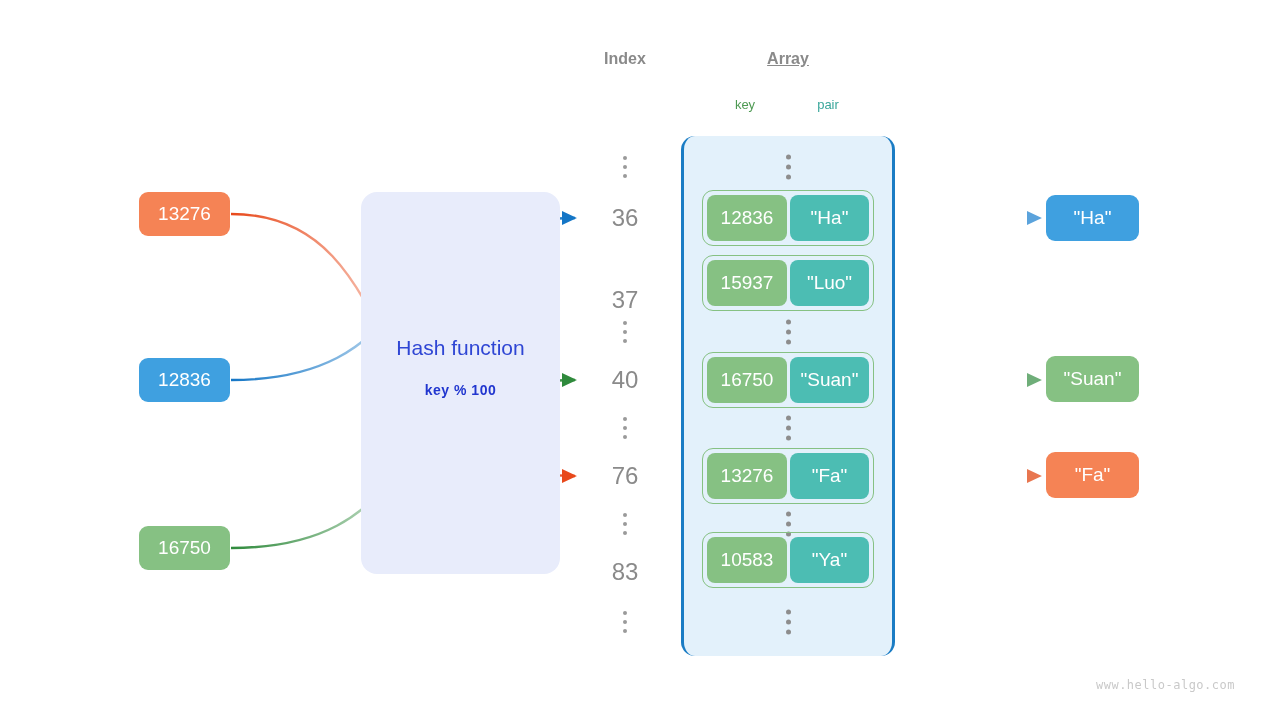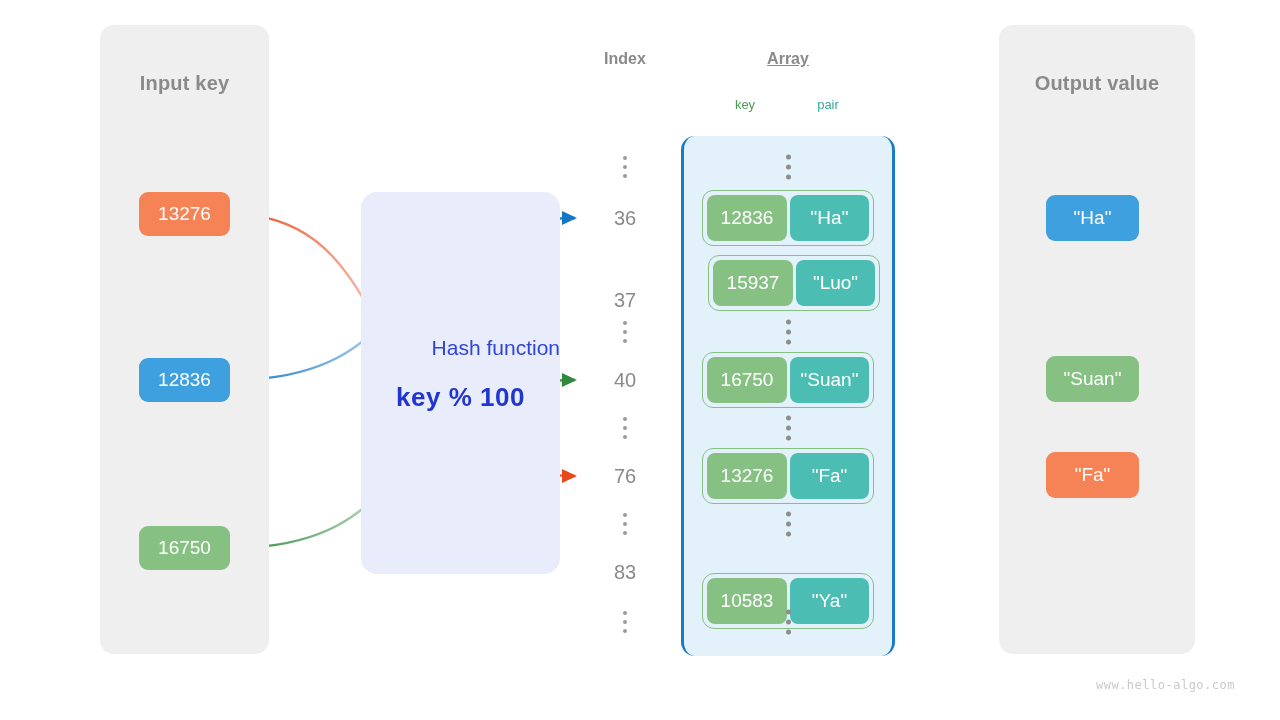--- a/index.html
+++ b/index.html
@@ -52,25 +52,25 @@
   #out-1{left:1046px;top:356px;width:93px;height:46px;}
   #out-2{left:1046px;top:452px;width:93px;height:46px;}
 
   
   #hashbox{
     position:absolute;left:361px;top:192px;width:199px;height:382px;
     background:#e8ecfb;border-radius:16px;
   }
   #hash-label{
     position:absolute;left:0;right:0;top:144px;
-    text-align:right;font-size:21px;color:#2f46d4;
+    text-align:center;font-size:21px;color:#2f46d4;
   }
   #hash-expr{
     position:absolute;left:0;right:0;top:190px;
-    text-align:center;font-size:26px;font-weight:bold;color:#2136cf;
+    text-align:center;font-size:14px;font-weight:bold;color:#2136cf;
     letter-spacing:.5px;
   }
 
   
   .colhead{
     position:absolute;text-align:center;
     font-size:16px;font-weight:bold;color:#8a8a8a;
   }
   #head-index{left:565px;top:50px;width:120px;}
   #head-array{left:728px;top:50px;width:120px;text-decoration:underline;}
@@ -84,21 +84,21 @@
     background:#e3f1fb;
     border-left:3px solid #1a7cc4;
     border-right:3px solid #1a7cc4;
     border-radius:14px;
     box-sizing:border-box;
   }
 
   
   .idx{
     position:absolute;width:70px;text-align:center;
-    font-size:20px;color:#8a8a8a;
+    font-size:24px;color:#8a8a8a;
     transform:translateY(-50%);
     left:590px;
   }
   .vdots{
     position:absolute;width:70px;left:590px;
     transform:translateY(-50%);
     display:flex;flex-direction:column;align-items:center;gap:5px;
   }
   .vdots i{display:block;width:4px;height:4px;border-radius:50%;background:#9a9a9a;}
 
@@ -218,23 +218,20 @@
 
     <path d="M231,214 C330,214 360,290 400,370 C440,450 500,476 575,476" fill="none" stroke="url(#gOrange)" stroke-width="2.4" marker-end="url(#arrOrange)"></path>
     <path d="M231,380 C320,380 368,348 400,300 C434,250 488,218 575,218" fill="none" stroke="url(#gBlue)" stroke-width="2.4" marker-end="url(#arrBlue)"></path>
     <path d="M231,548 C320,548 368,516 400,466 C434,414 488,380 575,380" fill="none" stroke="url(#gGreen)" stroke-width="2.4" marker-end="url(#arrGreen)"></path>
 
     <path d="M651,218 L1040,218" fill="none" stroke="url(#gLinkBlue)" stroke-width="2.4" marker-end="url(#arrBlueL)"></path>
     <path d="M651,380 L1040,380" fill="none" stroke="url(#gLinkGreen)" stroke-width="2.4" marker-end="url(#arrGreenL)"></path>
     <path d="M651,476 L1040,476" fill="none" stroke="url(#gLinkOrange)" stroke-width="2.4" marker-end="url(#arrOrangeL)"></path>
   </svg>
 
-  <div class="panel" id="panel-input">
-    <div class="panel-title">Input key</div>
-  </div>
 
   <div class="pill orange" id="in-0">13276</div>
   <div class="pill blue" id="in-1">12836</div>
   <div class="pill green" id="in-2">16750</div>
 
   <div id="hashbox">
     <div id="hash-label">Hash function</div>
     <div id="hash-expr">key % 100</div>
   </div>
 
@@ -280,21 +277,21 @@
       <i></i>
       <i></i>
       <i></i>
     </div>
 
   <div class="bucket" style="top:218px;">
     <div class="k">12836</div>
     <div class="v">"Ha"</div>
   </div>
 
-  <div class="bucket" style="top:283px;margin-left:6px;">
+  <div class="bucket" style="top:283px;">
     <div class="k">15937</div>
     <div class="v">"Luo"</div>
   </div>
 
   <div class="adots" style="top:332px;">
       <i></i>
       <i></i>
       <i></i>
     </div>
 
@@ -313,34 +310,31 @@
     <div class="k">13276</div>
     <div class="v">"Fa"</div>
   </div>
 
   <div class="adots" style="top:524px;">
       <i></i>
       <i></i>
       <i></i>
     </div>
 
-  <div class="bucket" style="top:601px;border-radius:12px;">
+  <div class="bucket" style="top:560px;">
     <div class="k">10583</div>
     <div class="v">"Ya"</div>
   </div>
 
   <div class="adots" style="top:622px;">
       <i></i>
       <i></i>
       <i></i>
     </div>
 
-  <div class="panel" id="panel-output">
-    <div class="panel-title">Output value</div>
-  </div>
 
   <div class="pill blue" id="out-0">"Ha"</div>
   <div class="pill green" id="out-1">"Suan"</div>
   <div class="pill orange" id="out-2">"Fa"</div>
 
   <div id="watermark">www.hello-algo.com</div>
 
 </div>
 
 </body></html>

